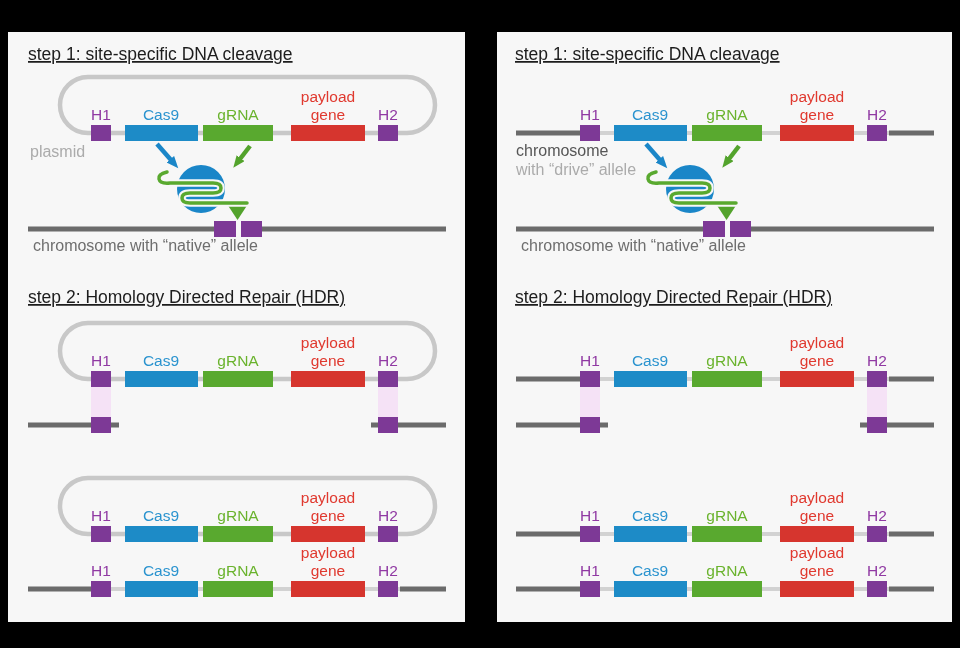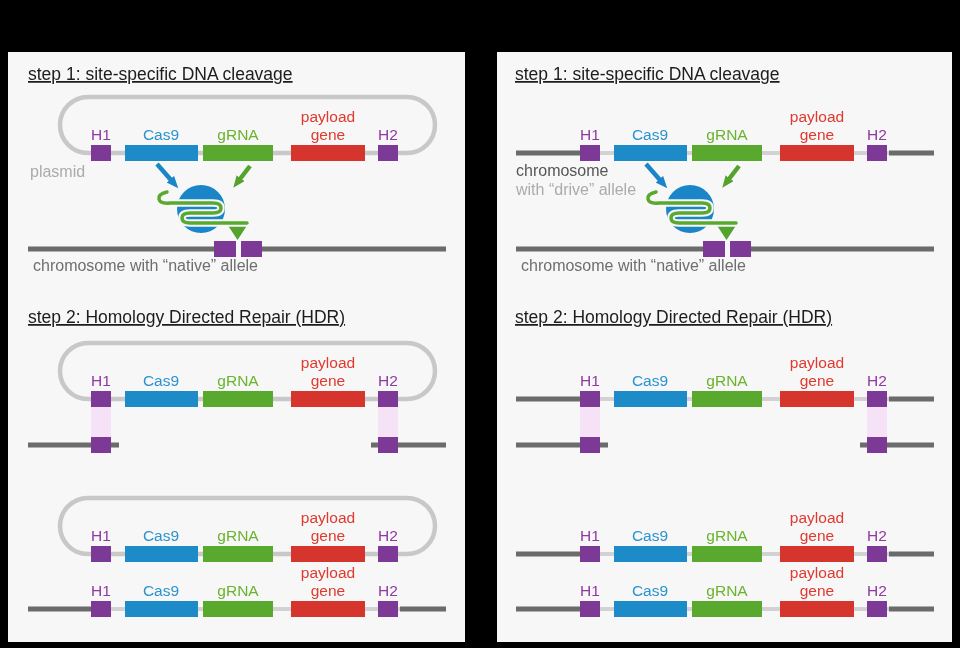--- a/index.html
+++ b/index.html
@@ -1,18 +1,18 @@
 <!DOCTYPE html>
 <html><head>
 <meta charset="utf-8">
 <style>
   html,body{margin:0;padding:0;background:#000;}
   .stage{position:relative;width:960px;height:648px;background:#000;overflow:hidden;
          font-family:"Liberation Sans",sans-serif;}
-  .panel{position:absolute;top:52px;height:590px;background:#f7f7f7;}
+  .panel{position:absolute;top:32px;height:590px;background:#f7f7f7;}
   .panel.left{left:8px;width:457px;}
   .panel.right{left:497px;width:455px;}
   svg{display:block;}
   svg text{font-family:"Liberation Sans",sans-serif;}
   .title{font-size:17.5px;fill:#1d1d1d;text-decoration:underline;}
   .gene{font-size:15.5px;text-anchor:middle;}
   .gl-p{fill:#9039a3}.gl-b{fill:#2a93cf}.gl-g{fill:#6ab32d}.gl-r{fill:#e0392f}
   .blk-p{fill:#7d3996}.blk-b{fill:#1d8bc7}.blk-g{fill:#59a92f}.blk-r{fill:#d6352e}
   .plasmid-outline{fill:none;stroke:#c8c8c8;stroke-width:4.5;}
   .bb-light{stroke:#d2d2d2;stroke-width:4;}

